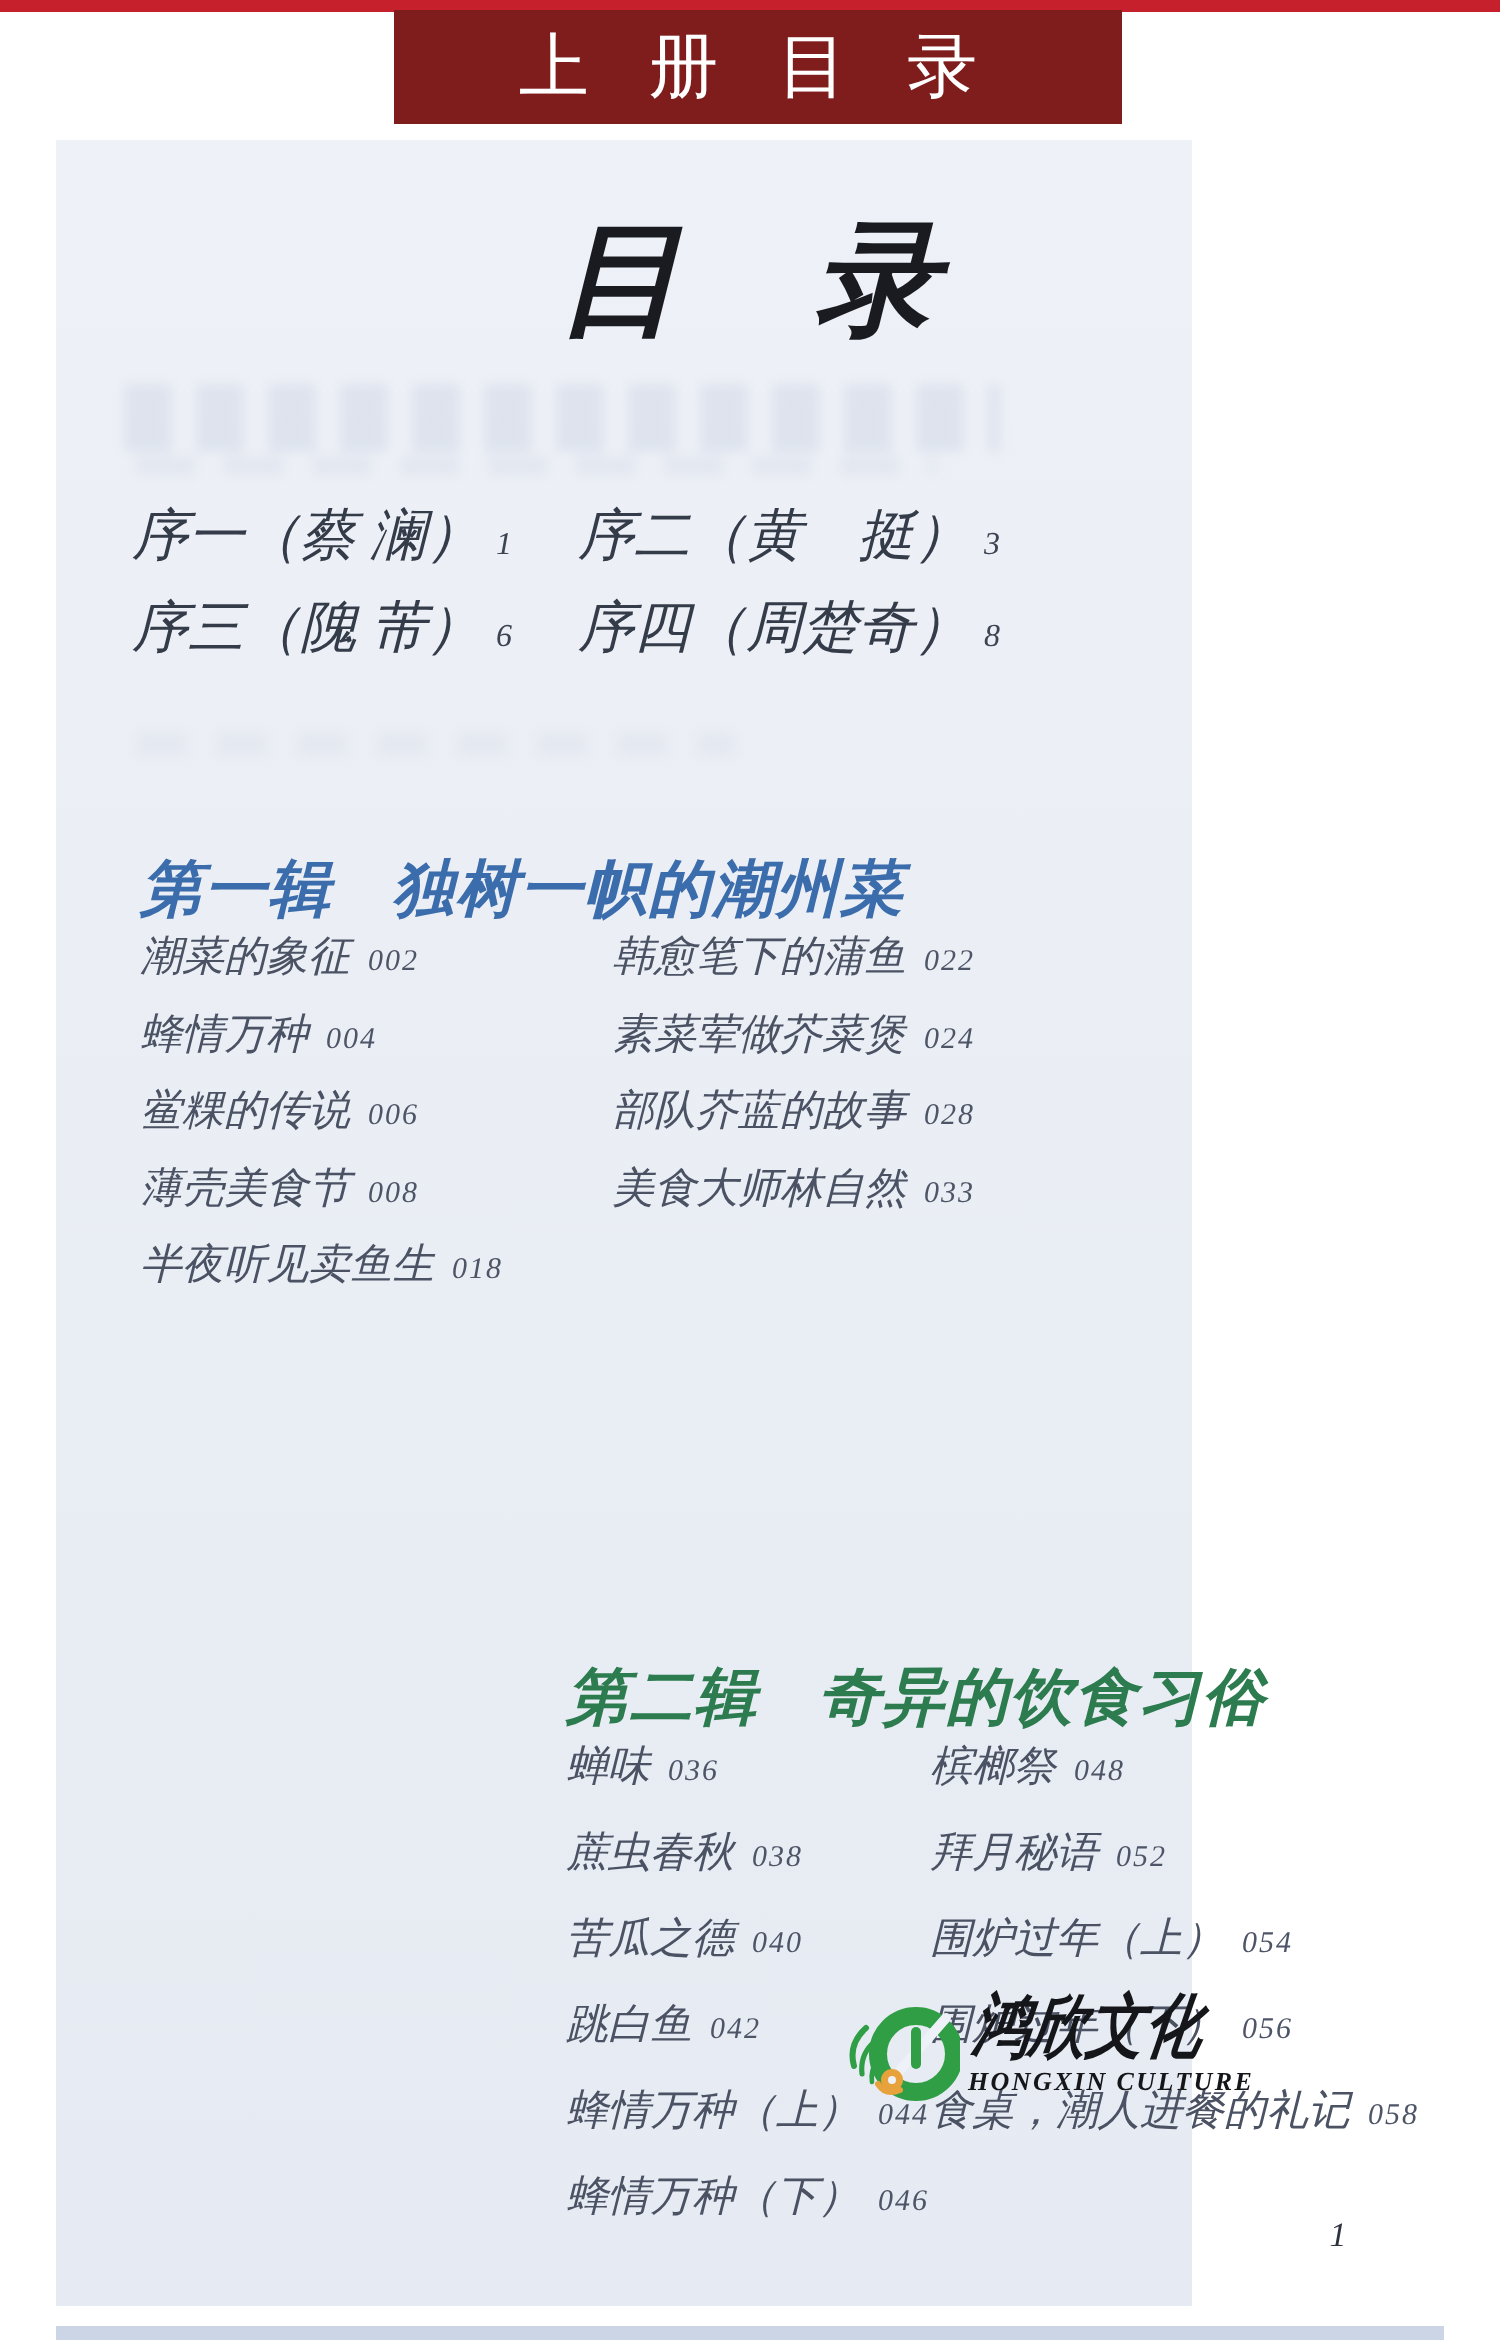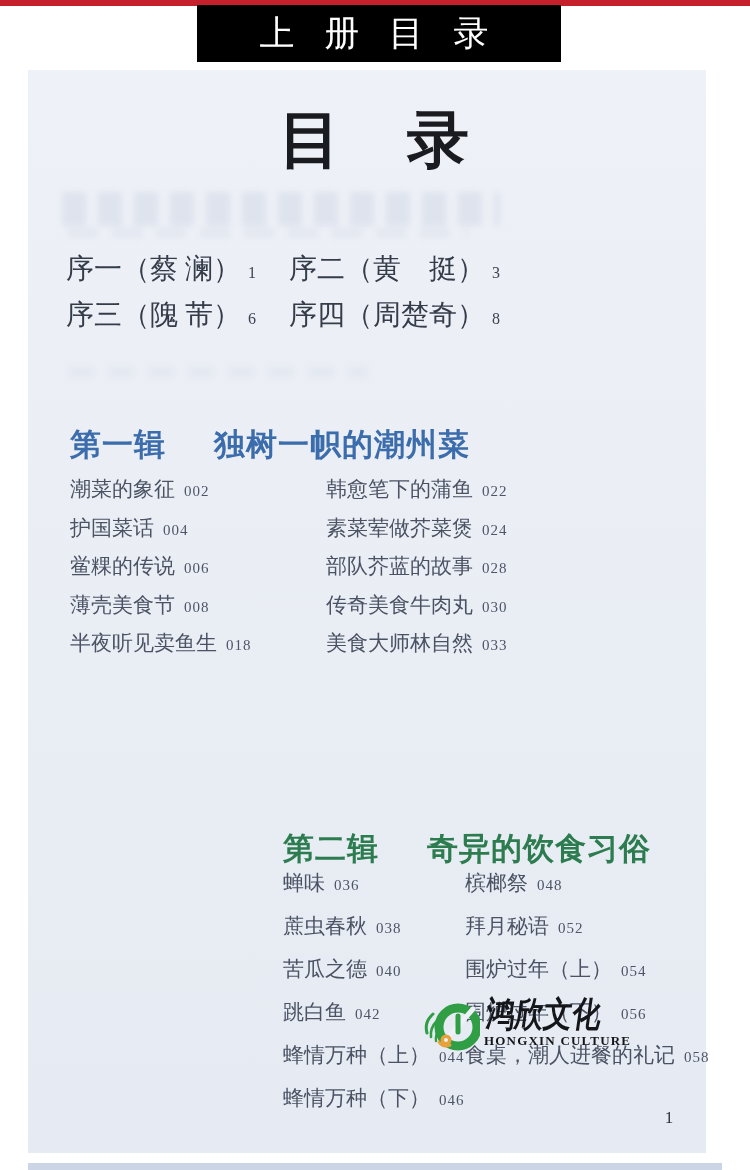--- a/index.html
+++ b/index.html
@@ -3,31 +3,32 @@
 <meta charset="utf-8">
 <style>
   html,body{margin:0;padding:0;background:#ffffff;}
   #screen{
     position:relative;width:750px;height:1170px;background:#ffffff;overflow:hidden;
     font-family:"Liberation Serif","DejaVu Serif",serif;
   }
   
   .top-rule{position:absolute;left:0;top:0;width:750px;height:6px;background:#c5202c;}
   .banner{
-    position:absolute;left:197px;top:5px;width:364px;height:57px;background:#000000;
+    position:absolute;left:197px;top:5px;width:364px;height:57px;background:#7f1d1d;
     display:flex;align-items:center;justify-content:center;
   }
   .banner span{
     color:#ffffff;font-family:"Liberation Sans","DejaVu Sans",sans-serif;
     font-size:35px;font-weight:500;letter-spacing:10px;white-space:pre;
   }
   
   .sheet{
-    position:absolute;left:28px;top:70px;width:678px;height:1083px;
+    position:absolute;left:28px;top:70px;width:568px;height:1083px;
     background:linear-gradient(180deg,#eef1f7 0%,#e9edf4 55%,#e6eaf2 100%);
+    font-style:italic;
   }
   .doc-title{
     position:absolute;left:0;top:28px;width:694px;text-align:center;
     font-size:62px;font-weight:900;color:#1a1b20;letter-spacing:2px;white-space:pre;
   }
   
   .ghost{position:absolute;left:34px;top:122px;width:438px;height:34px;
     background:repeating-linear-gradient(90deg,rgba(140,158,192,.28) 0 24px,rgba(140,158,192,0) 24px 36px);
     filter:blur(3px);opacity:.55;}
   .ghost2{position:absolute;left:40px;top:158px;width:400px;height:10px;
@@ -39,30 +40,30 @@
   
   .prefaces{position:absolute;left:38px;top:178px;color:#343b49;font-size:28px;}
   .pref-line{line-height:42px;white-space:nowrap;}
   .pref-item{margin-right:26px;}
   .pref-item .pp{font-size:16px;margin-left:7px;color:#3c4352;}
   
   .sec-head{
     position:absolute;font-family:"Liberation Sans","DejaVu Sans",sans-serif;
     font-weight:bold;font-size:31px;white-space:nowrap;letter-spacing:1px;
   }
-  .sec-head .ht{margin-left:48px;}
+  .sec-head .ht{margin-left:30px;}
   .sec-head.s1{left:42px;top:328px;color:#3b6cab;}
   .sec-head.s2{left:255px;top:732px;color:#2c7c4f;}
   
   .toc-cols{position:absolute;display:flex;color:#4a5263;}
   .toc-cols ul{list-style:none;margin:0;padding:0;}
   .toc-cols li{white-space:nowrap;}
   .toc-cols .t{font-size:21px;}
   .toc-cols .p{font-size:15px;margin-left:9px;letter-spacing:1px;color:#4d5567;}
-  .list1{left:42px;top:400px;gap:20px;}
+  .list1{left:42px;top:389px;}
   .list1 .col-a{width:236px;}
   .list1 li{line-height:38.6px;height:38.6px;}
   .list2{left:255px;top:792px;}
   .list2 .col-a{width:182px;}
   .list2 li{line-height:43px;height:43px;}
   
   .watermark{position:absolute;left:394px;top:926px;display:flex;align-items:flex-start;z-index:5;}
   .wm-text{margin-left:4px;}
   .wm-name{
     font-family:"DejaVu Serif",serif;font-weight:bold;font-size:35px;line-height:36px;
@@ -105,30 +106,29 @@
         <span class="pref-item"><span>序三（隗 芾）</span><span class="pp">6</span></span>
         <span class="pref-item"><span>序四（周楚奇）</span><span class="pp">8</span></span>
       </div>
     </div>
 
     <h2 class="sec-head s1"><span>第一辑</span><span class="ht">独树一帜的潮州菜</span></h2>
 
     <div class="toc-cols list1">
       <ul class="col-a">
         <li><span class="t">潮菜的象征</span><span class="p">002</span></li>
-        <li><span class="t">护国菜话</span><span class="p">004</span></li>
+        <li><span class="t">蜂情万种</span><span class="p">004</span></li>
         <li><span class="t">鲎粿的传说</span><span class="p">006</span></li>
         <li><span class="t">薄壳美食节</span><span class="p">008</span></li>
         <li><span class="t">半夜听见卖鱼生</span><span class="p">018</span></li>
       </ul>
       <ul class="col-b">
         <li><span class="t">韩愈笔下的蒲鱼</span><span class="p">022</span></li>
         <li><span class="t">素菜荤做芥菜煲</span><span class="p">024</span></li>
         <li><span class="t">部队芥蓝的故事</span><span class="p">028</span></li>
-        <li><span class="t">传奇美食牛肉丸</span><span class="p">030</span></li>
         <li><span class="t">美食大师林自然</span><span class="p">033</span></li>
       </ul>
     </div>
 
     <h2 class="sec-head s2"><span>第二辑</span><span class="ht">奇异的饮食习俗</span></h2>
 
     <div class="toc-cols list2">
       <ul class="col-a">
         <li><span class="t">蝉味</span><span class="p">036</span></li>
         <li><span class="t">蔗虫春秋</span><span class="p">038</span></li>

